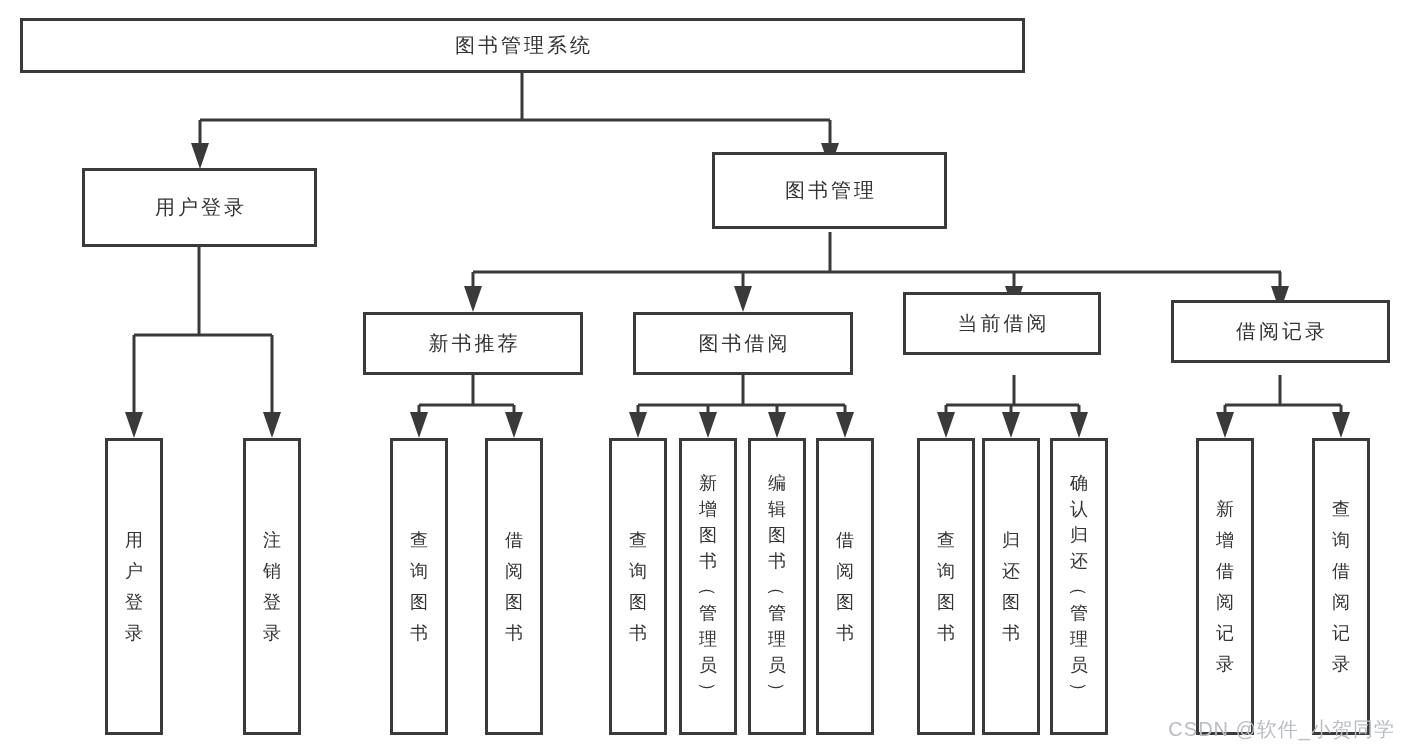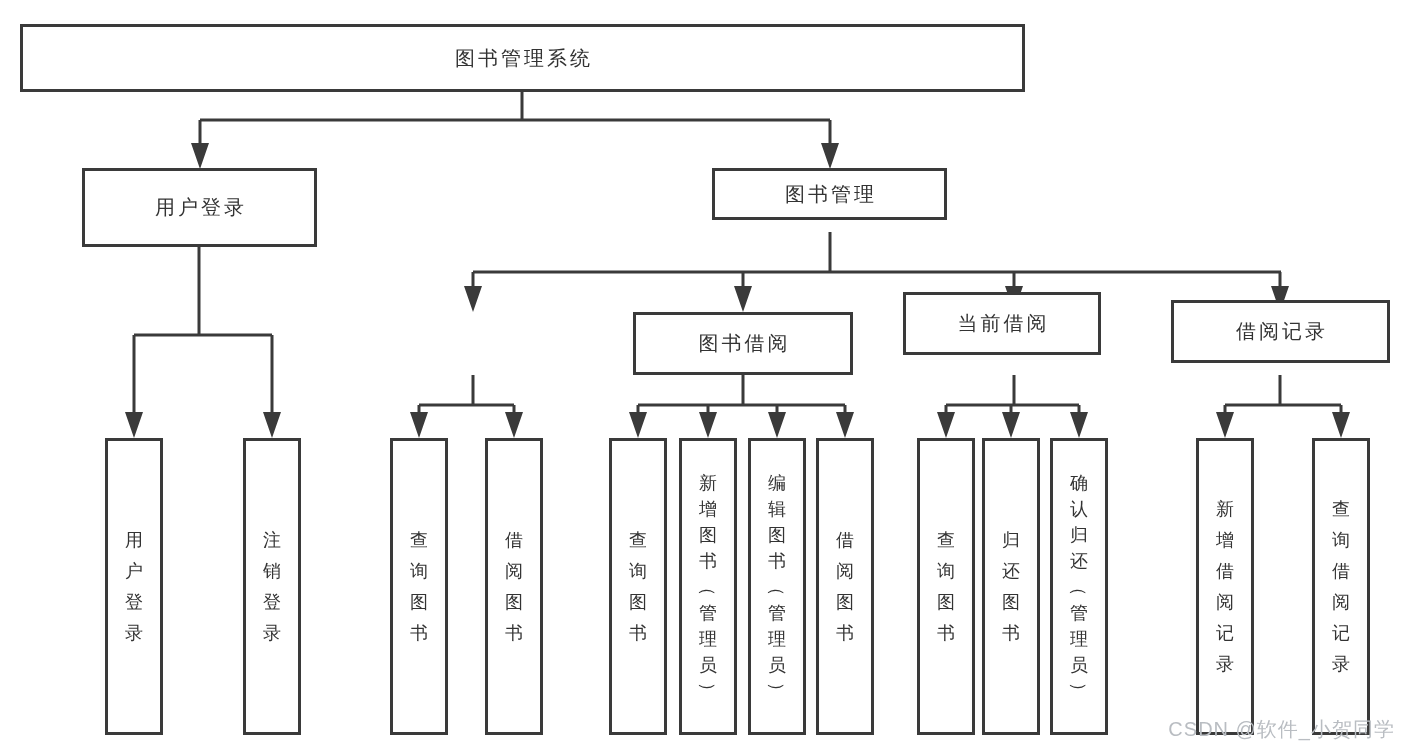--- a/index.html
+++ b/index.html
@@ -111,25 +111,26 @@
       M699 412 L717 412 L708 438 Z
       M768 412 L786 412 L777 438 Z
       M836 412 L854 412 L845 438 Z
       M937 412 L955 412 L946 438 Z
       M1002 412 L1020 412 L1011 438 Z
       M1070 412 L1088 412 L1079 438 Z
       M1216 412 L1234 412 L1225 438 Z
       M1332 412 L1350 412 L1341 438 Z"></path>
   </svg>
 
-  <div class="node hnode" style="left:20px;top:24px;width:1005px;height:68px">图书管理系统</div>
+  <div class="node hnode" style="left:20px;top:18px;width:1005px;height:55px">图书管理系统</div>
 
   <div class="node hnode" style="left:82px;top:168px;width:235px;height:79px">用户登录</div>
-  <div class="node hnode" style="left:712px;top:168px;width:235px;height:52px">图书管理</div>
-
+  <div class="node hnode" style="left:712px;top:152px;width:235px;height:77px">图书管理</div>
+
+  <div class="node hnode" style="left:363px;top:312px;width:220px;height:63px">新书推荐</div>
   <div class="node hnode" style="left:633px;top:312px;width:220px;height:63px">图书借阅</div>
   <div class="node hnode" style="left:903px;top:292px;width:198px;height:63px">当前借阅</div>
   <div class="node hnode" style="left:1171px;top:300px;width:219px;height:63px">借阅记录</div>
 
   <div class="node leaf" style="left:105px">
       <span>用</span>
       <span>户</span>
       <span>登</span>
       <span>录</span>
     </div>

